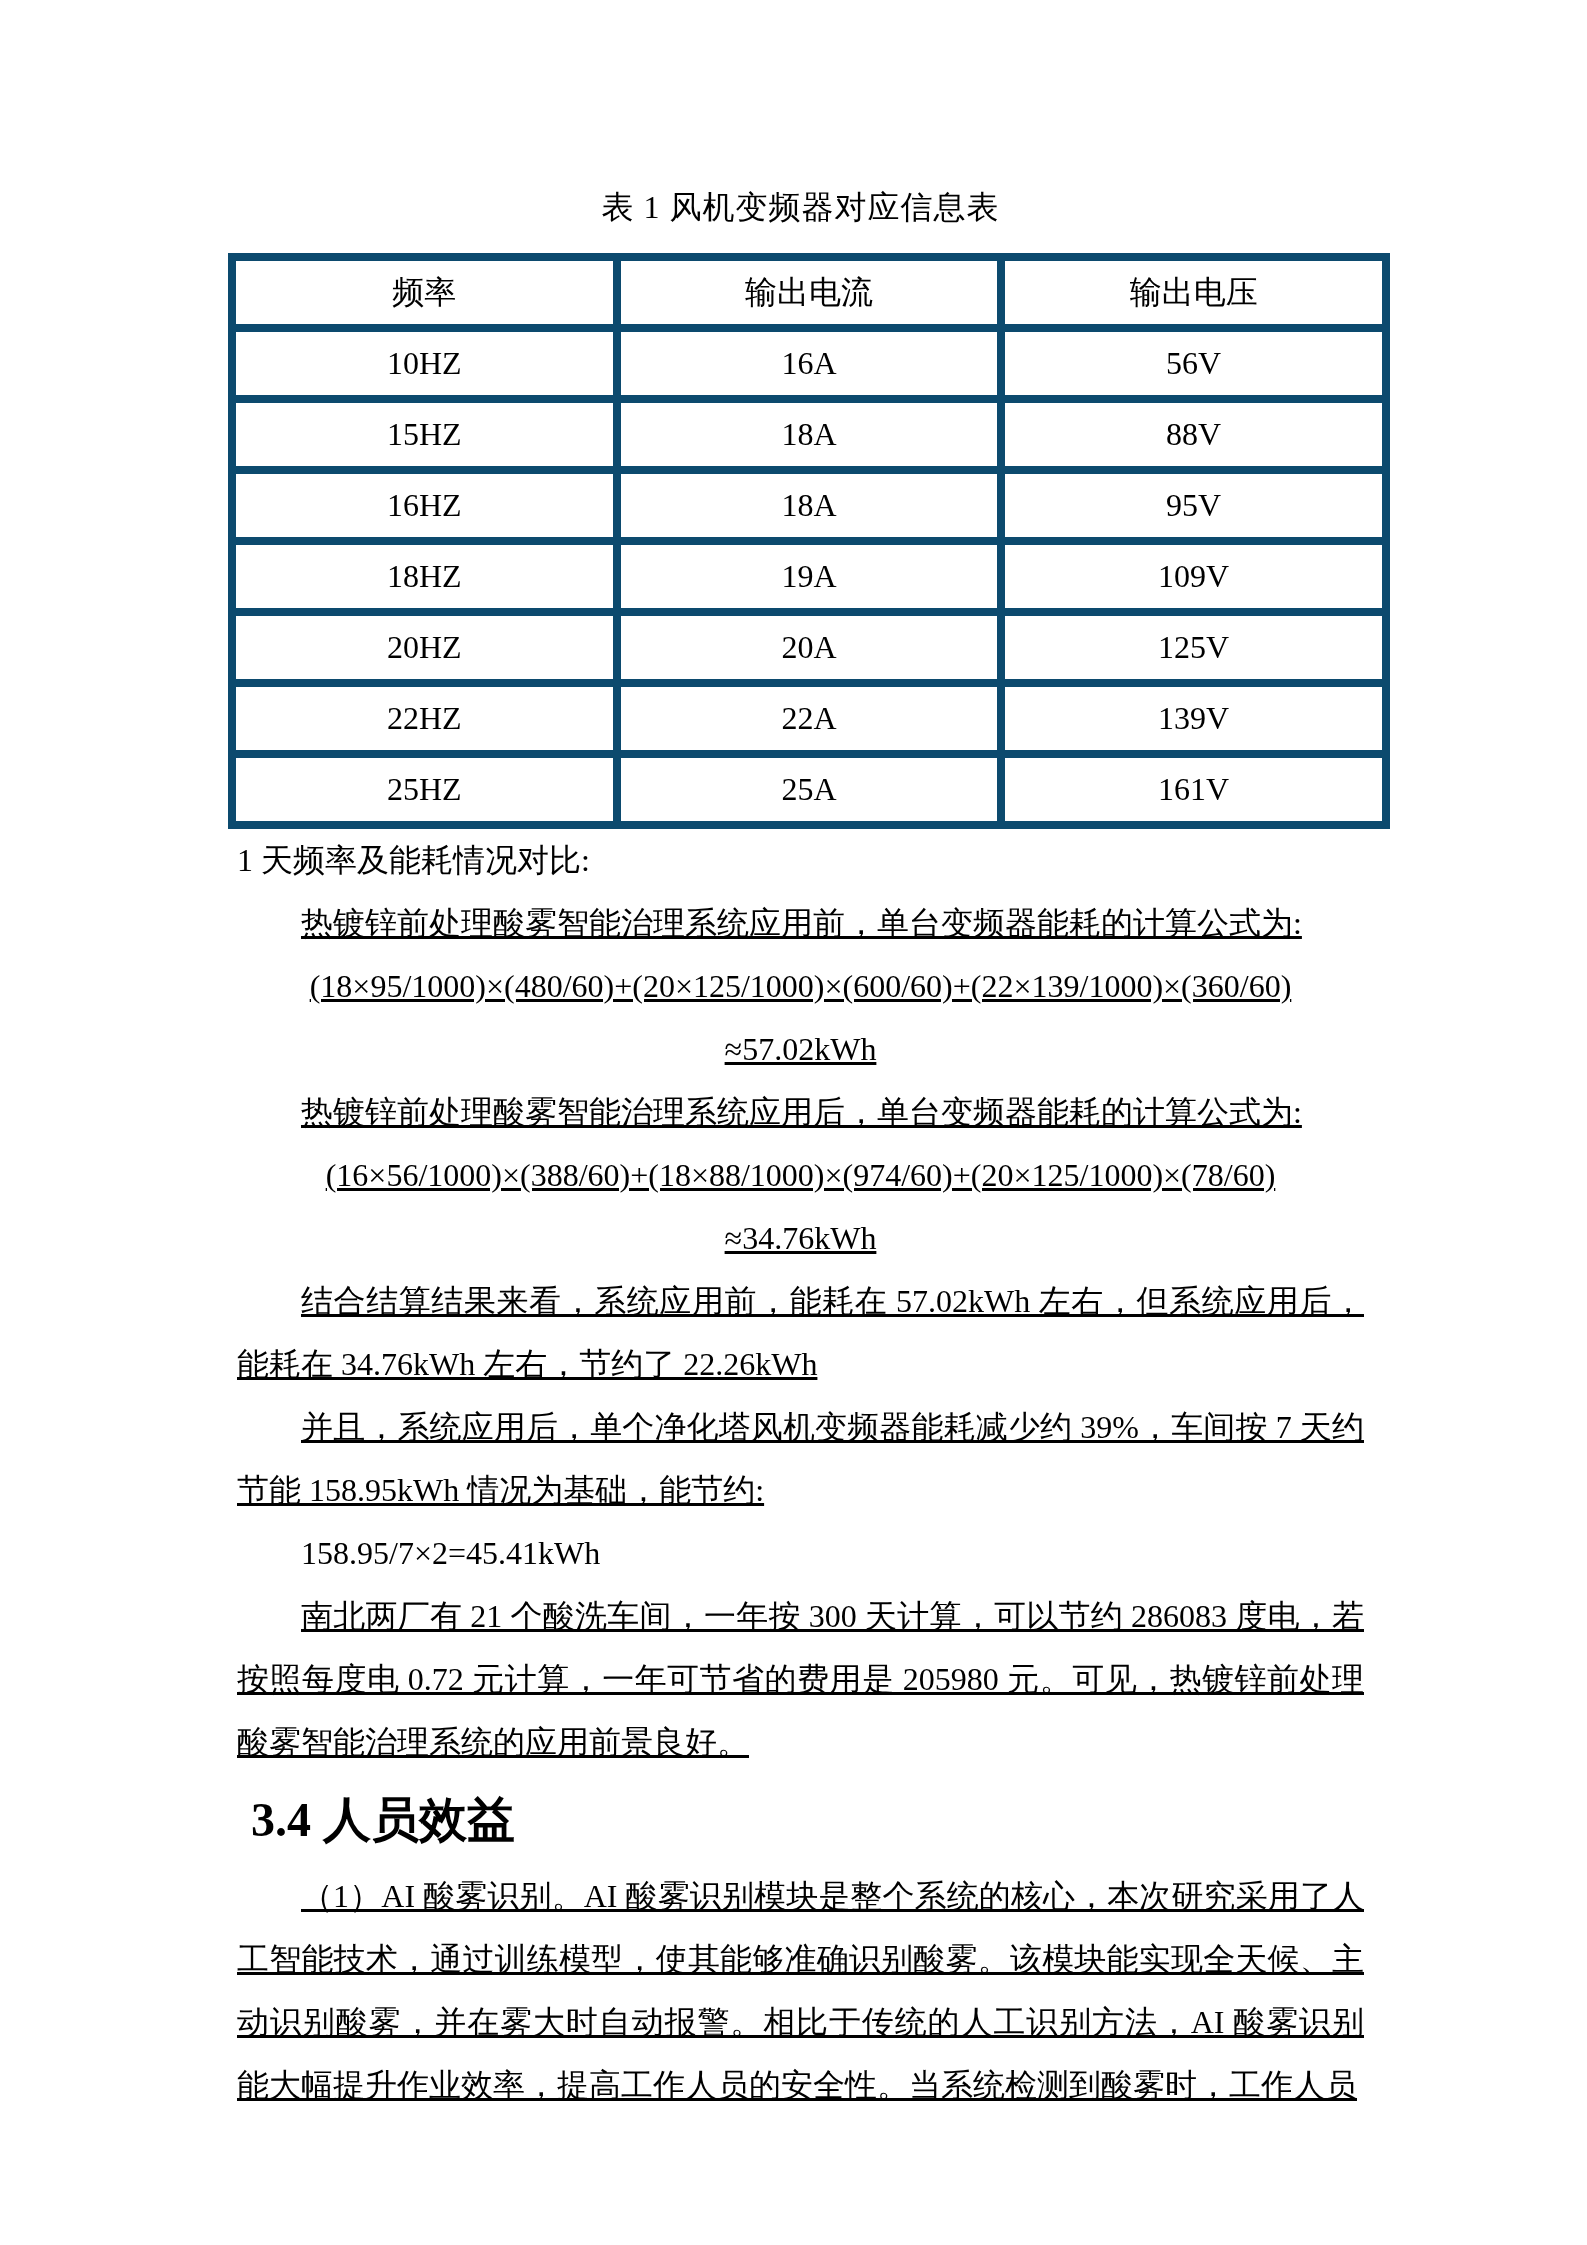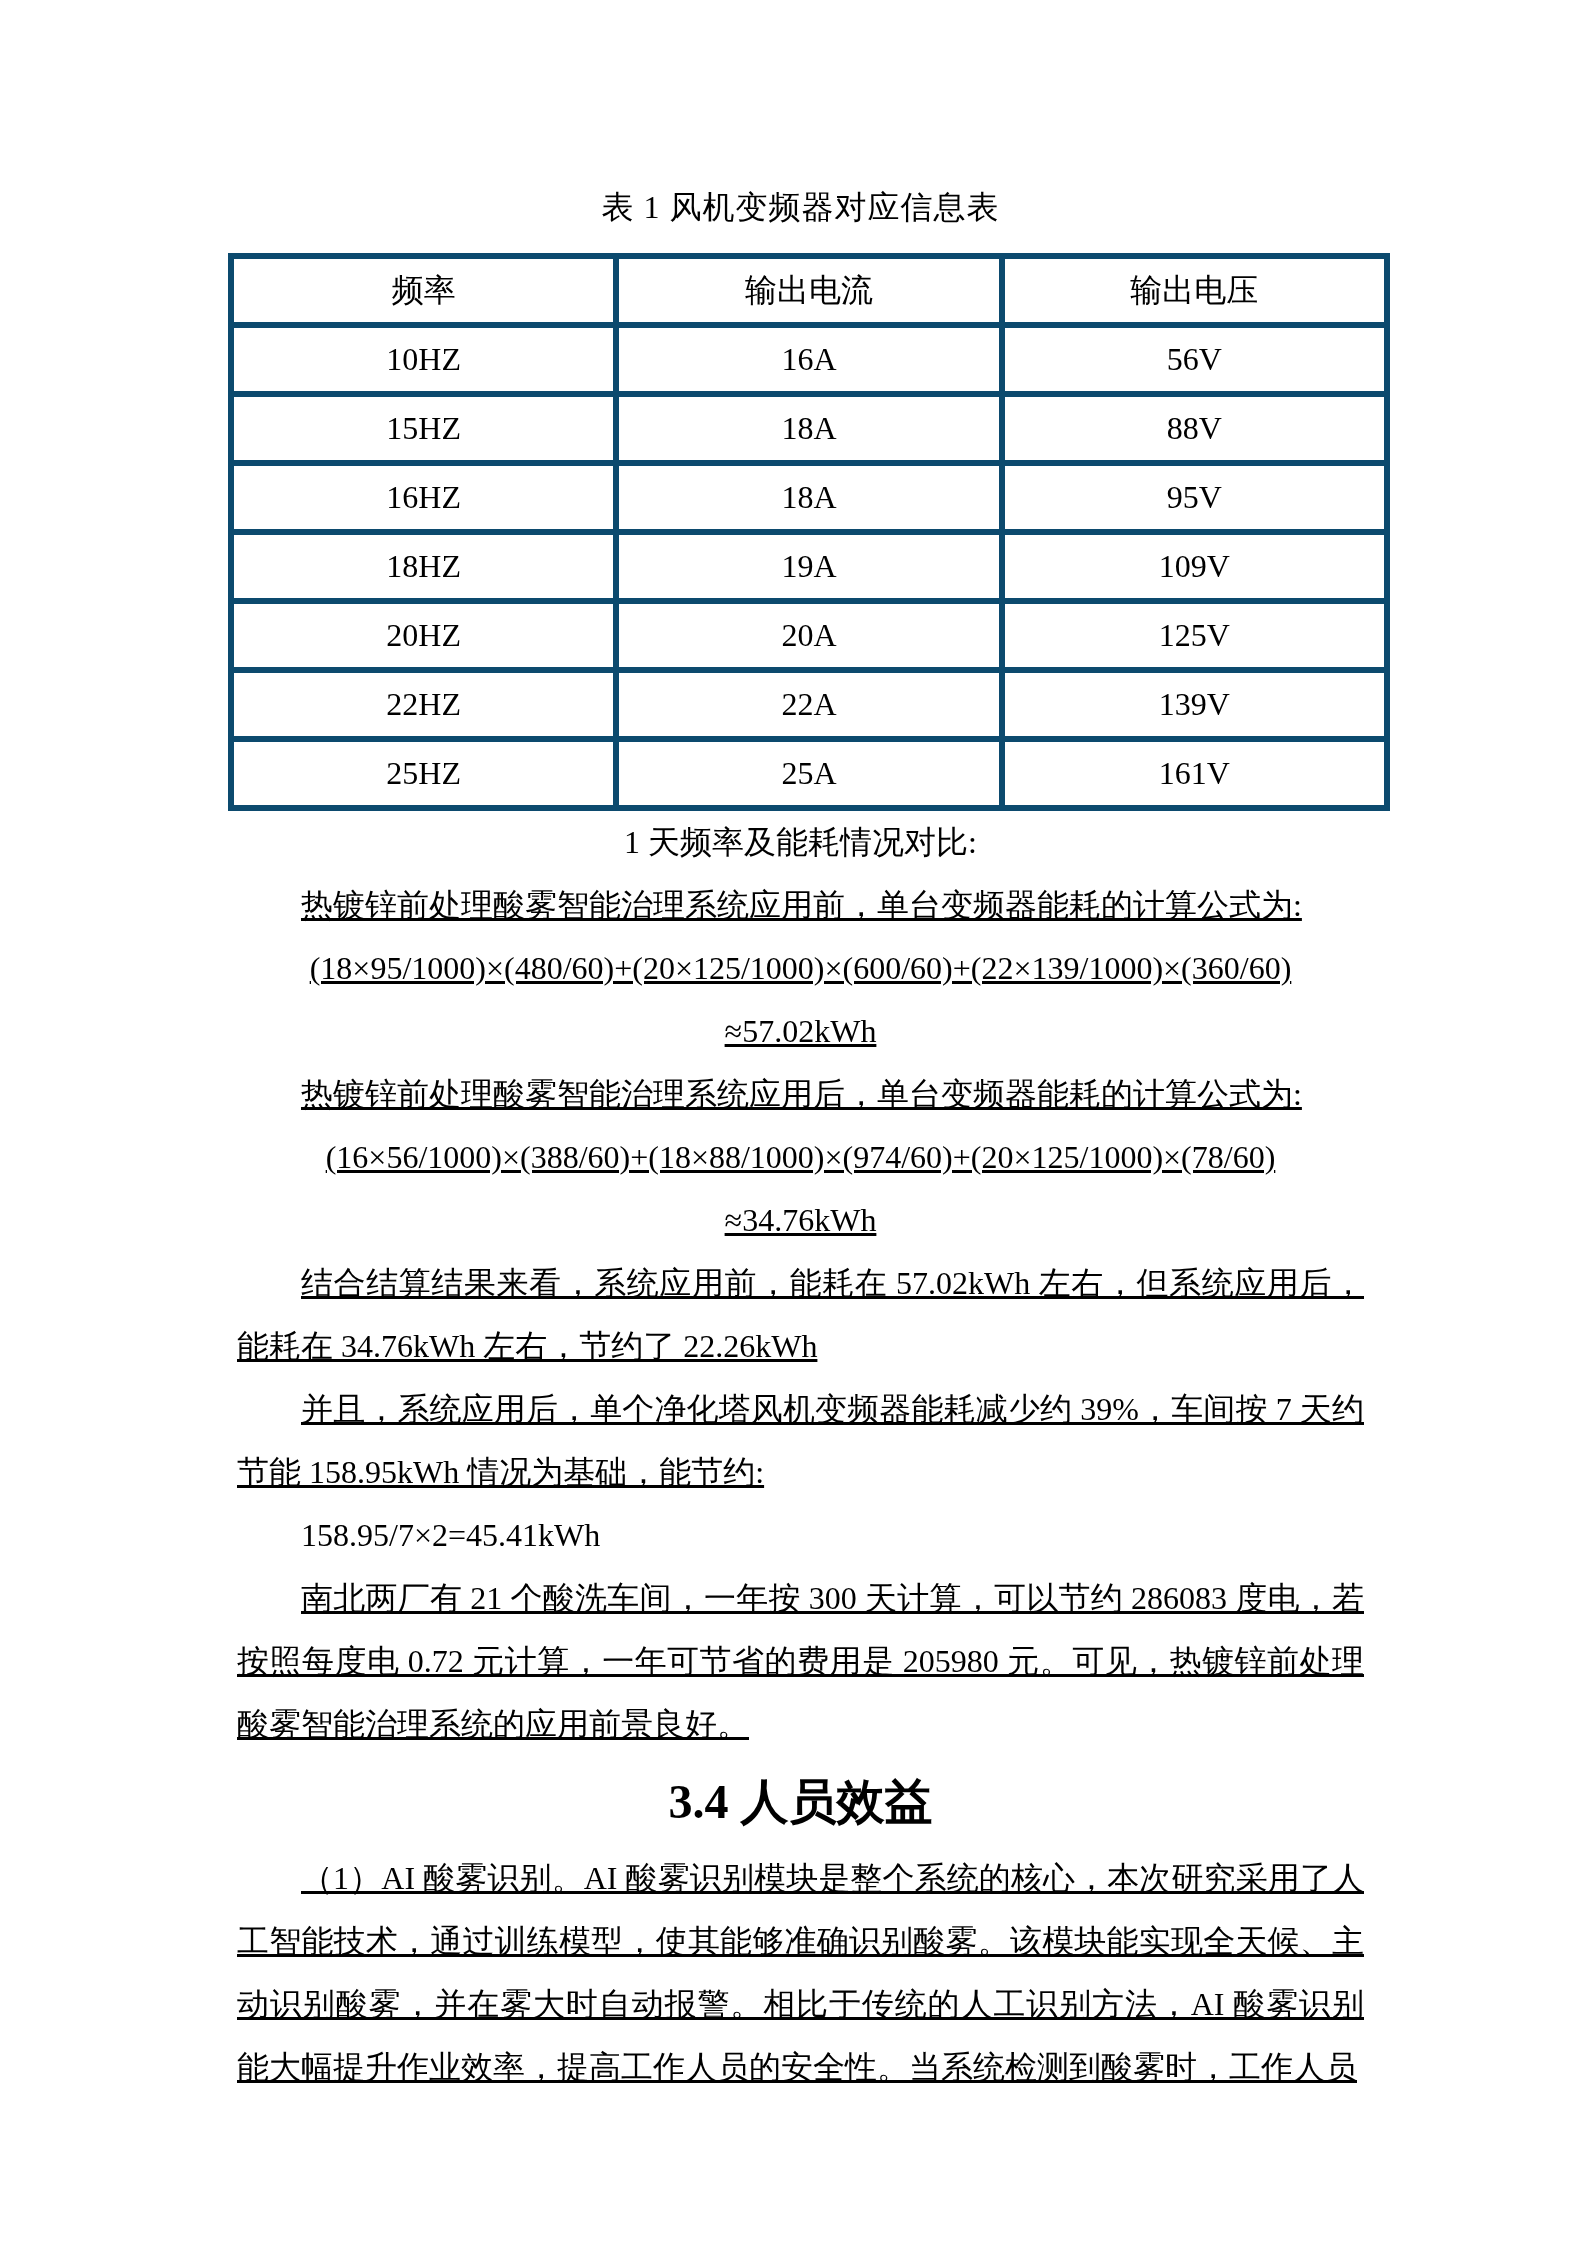--- a/index.html
+++ b/index.html
@@ -23,29 +23,29 @@
     letter-spacing: 1px;
   }
   table.data-table {
     border-collapse: collapse;
     table-layout: fixed;
     width: 1162px;
     margin-left: -9px;
   }
   table.data-table th,
   table.data-table td {
-    border: 6px solid #0c4a6e;
+    border: 8px solid #0c4a6e;
     width: 33.33%;
     height: 61px;
     text-align: center;
     vertical-align: middle;
     font-weight: normal;
     padding: 0;
   }
-  .line { margin: 0; text-align: center; }
+  .line { margin: 0; }
   .para { margin: 0; text-indent: 2em; text-align: justify; text-justify: inter-ideograph; text-decoration: underline; }
   .para-last { margin: 0; text-indent: 2em; }
   .formula { margin: 0; text-align: center; text-decoration: underline; }
   .heading { margin: 14px; font-weight: bold; }
 </style>
 </head>
 <body>
 
 <div class="page">
 

